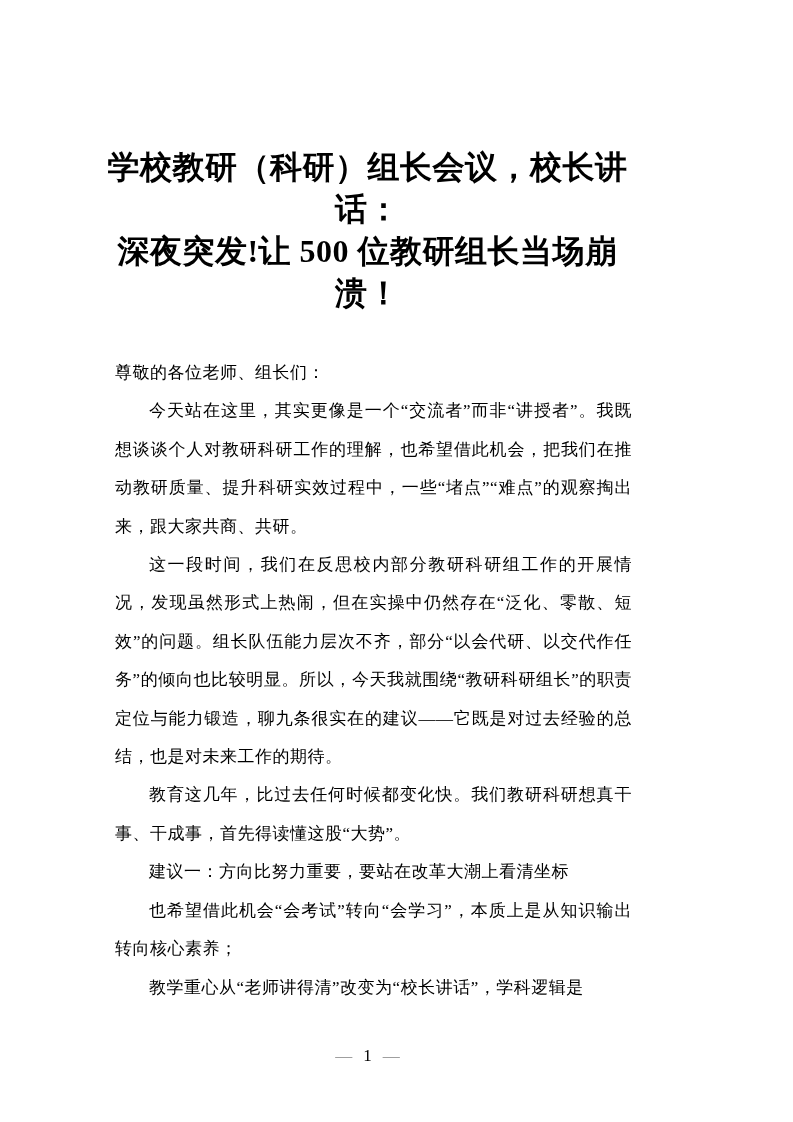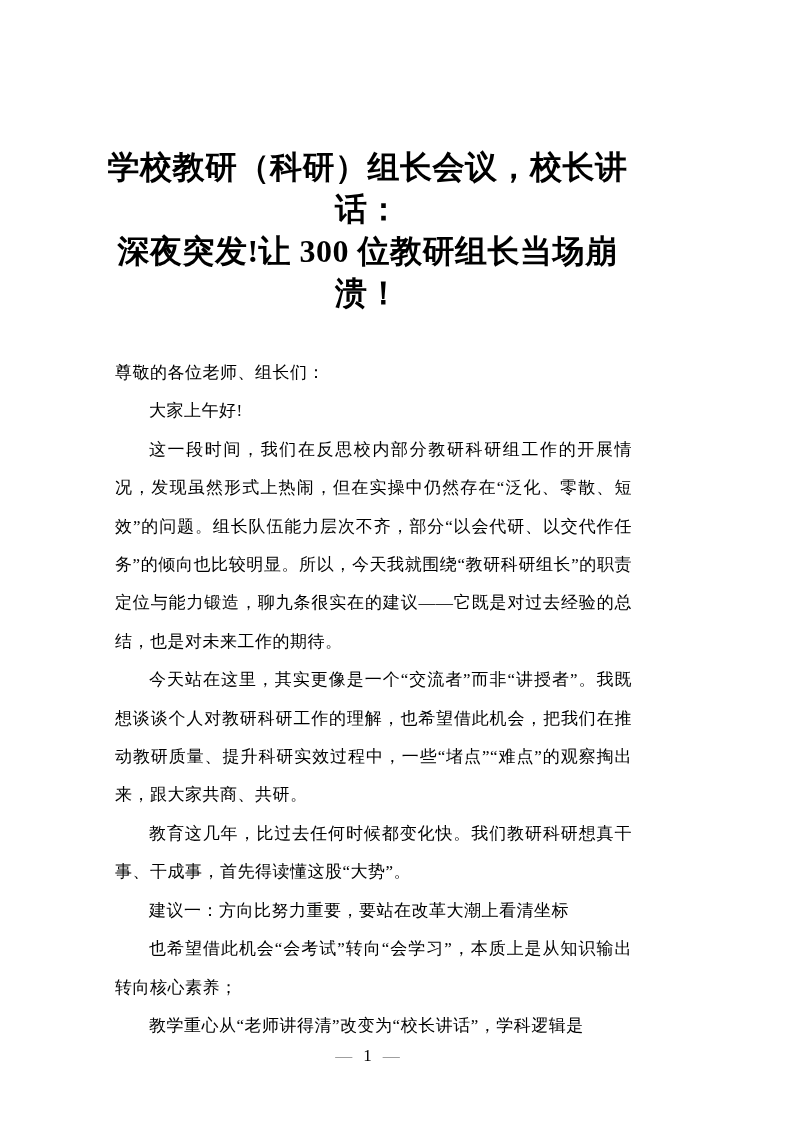--- a/index.html
+++ b/index.html
@@ -55,28 +55,27 @@
     margin: 0 11px;
   }
 </style>
 </head>
 <body>
 
 <div class="page">
 
   <div class="doc-title">
     <div>学校教研（科研）组长会议，校长讲话：</div>
-    <div>深夜突发!让 300 位教研组长当场崩溃！</div>
+    <div>深夜突发!让 500 位教研组长当场崩溃！</div>
   </div>
 
   <div class="doc-body">
     <p>尊敬的各位老师、组长们：</p>
-    <p class="indent">大家上午好!</p>
+    <p class="indent">今天站在这里，其实更像是一个“交流者”而非“讲授者”。我既想谈谈个人对教研科研工作的理解，也希望借此机会，把我们在推动教研质量、提升科研实效过程中，一些“堵点”“难点”的观察掏出来，跟大家共商、共研。</p>
     <p class="indent">这一段时间，我们在反思校内部分教研科研组工作的开展情况，发现虽然形式上热闹，但在实操中仍然存在“泛化、零散、短效”的问题。组长队伍能力层次不齐，部分“以会代研、以交代作任务”的倾向也比较明显。所以，今天我就围绕“教研科研组长”的职责定位与能力锻造，聊九条很实在的建议——它既是对过去经验的总结，也是对未来工作的期待。</p>
-    <p class="indent">今天站在这里，其实更像是一个“交流者”而非“讲授者”。我既想谈谈个人对教研科研工作的理解，也希望借此机会，把我们在推动教研质量、提升科研实效过程中，一些“堵点”“难点”的观察掏出来，跟大家共商、共研。</p>
     <p class="indent">教育这几年，比过去任何时候都变化快。我们教研科研想真干事、干成事，首先得读懂这股“大势”。</p>
     <p class="indent">建议一：方向比努力重要，要站在改革大潮上看清坐标</p>
     <p class="indent">也希望借此机会“会考试”转向“会学习”，本质上是从知识输出转向核心素养；</p>
     <p class="indent">教学重心从“老师讲得清”改变为“校长讲话”，学科逻辑是</p>
   </div>
 
   <div class="page-footer">
     <span class="footer-dash">—</span><span class="footer-num">1</span><span class="footer-dash">—</span>
   </div>
 

